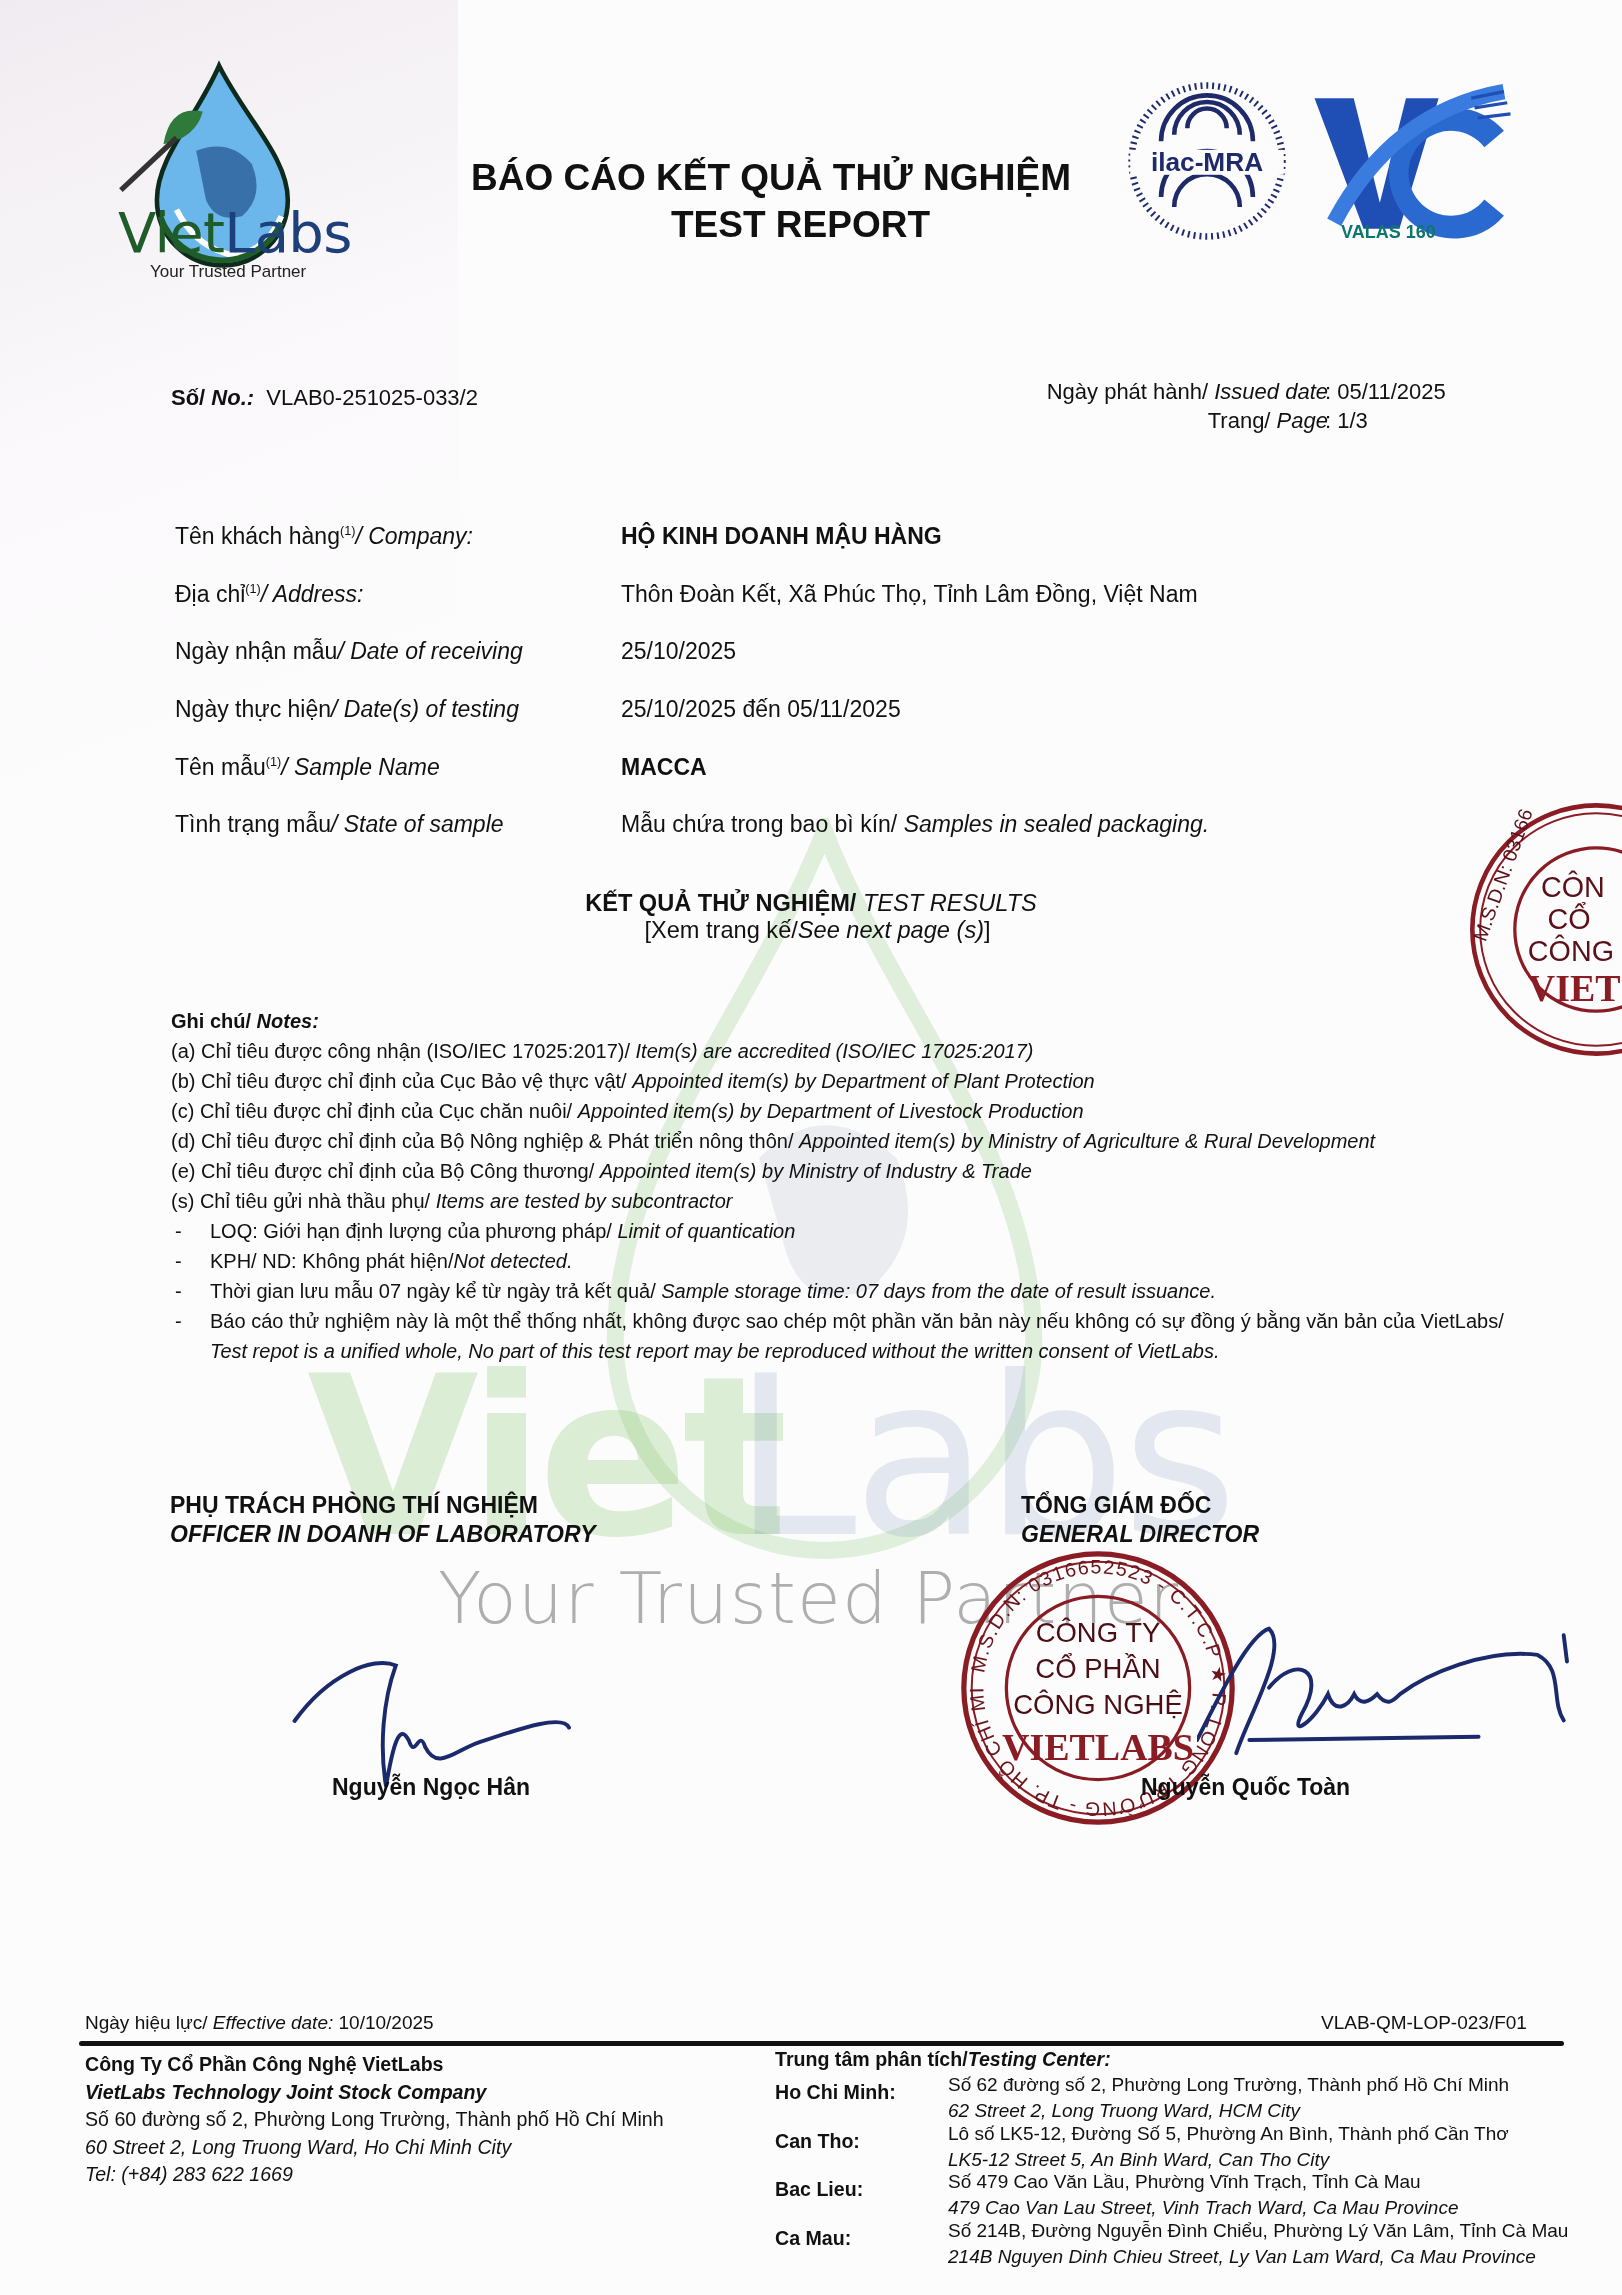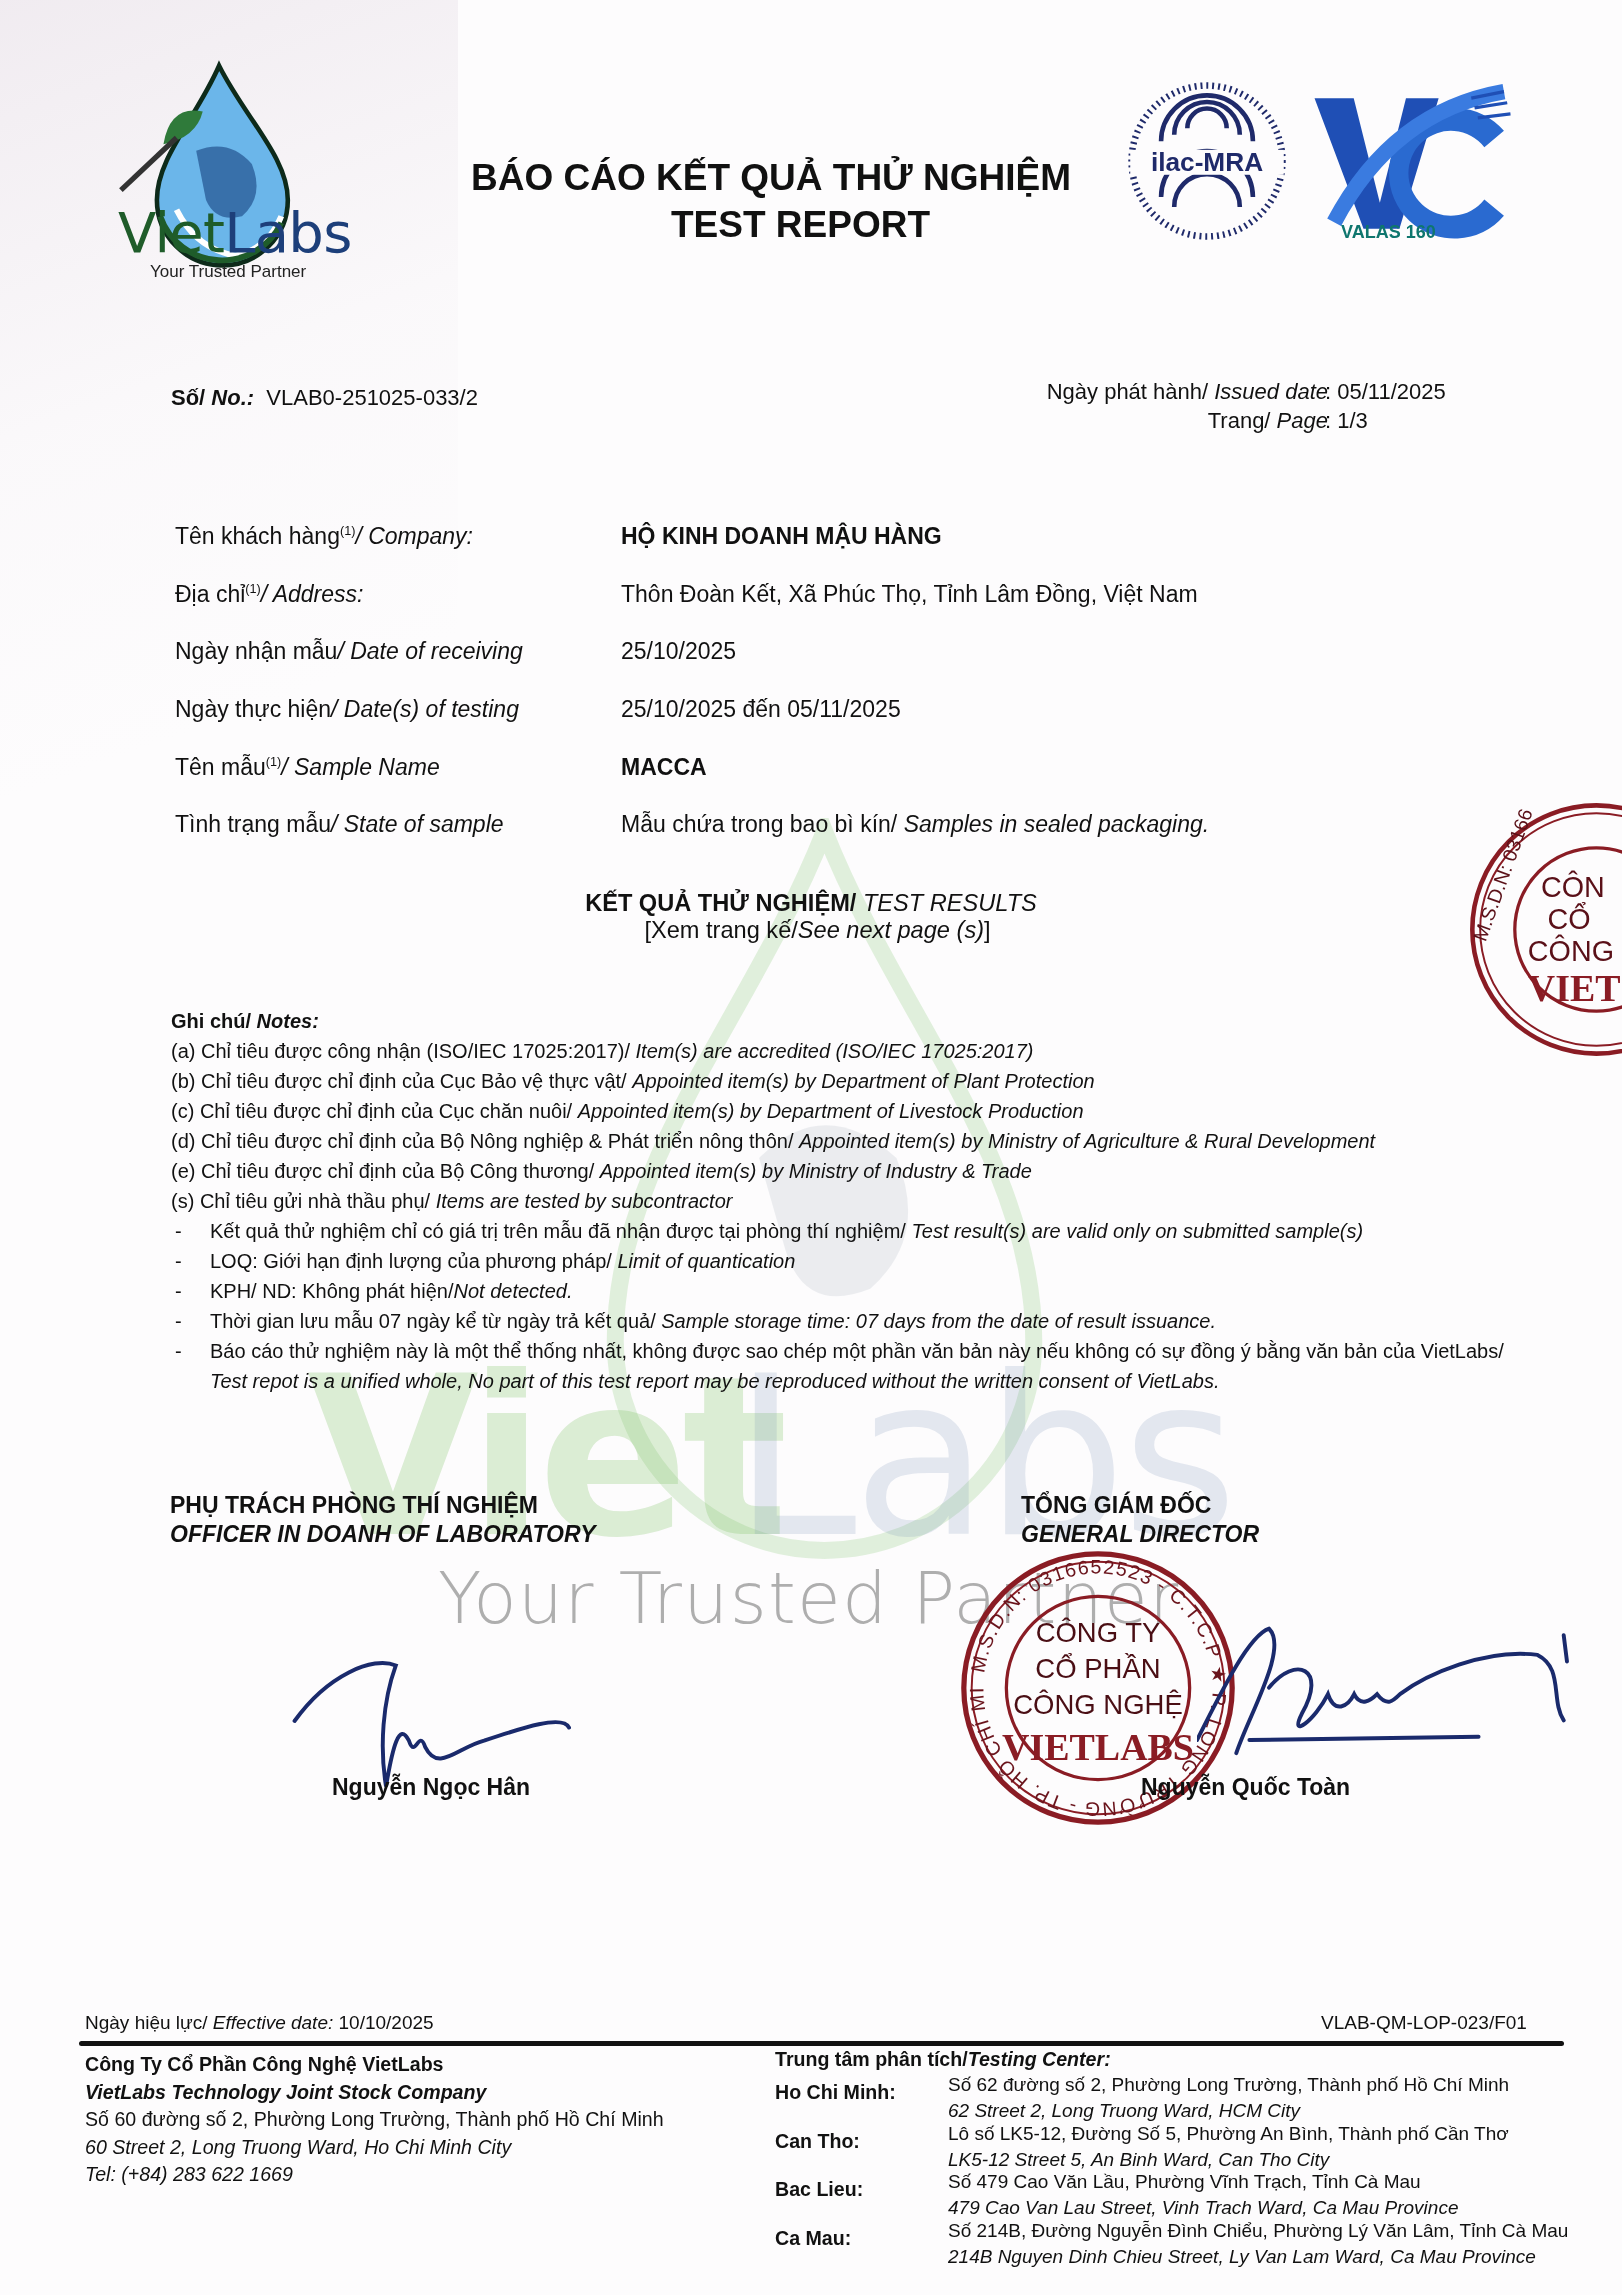--- a/index.html
+++ b/index.html
@@ -180,21 +180,20 @@
 <div class="abs results-sub"><span>[Xem trang kế/</span><span class="i">See next page (s)</span><span>]</span></div>
 
 <div class="abs notes">
   <div class="hdr"><span>Ghi chú/ </span><span class="i">Notes:</span></div>
   <div><span>(a) Chỉ tiêu được công nhận (ISO/IEC 17025:2017)/ </span><span class="i">Item(s) are accredited (ISO/IEC 17025:2017)</span></div>
   <div><span>(b) Chỉ tiêu được chỉ định của Cục Bảo vệ thực vật/ </span><span class="i">Appointed item(s) by Department of Plant Protection</span></div>
   <div><span>(c) Chỉ tiêu được chỉ định của Cục chăn nuôi/ </span><span class="i">Appointed item(s) by Department of Livestock Production</span></div>
   <div><span>(d) Chỉ tiêu được chỉ định của Bộ Nông nghiệp &amp; Phát triển nông thôn/ </span><span class="i">Appointed item(s) by Ministry of Agriculture &amp; Rural Development</span></div>
   <div><span>(e) Chỉ tiêu được chỉ định của Bộ Công thương/ </span><span class="i">Appointed item(s) by Ministry of Industry &amp; Trade</span></div>
   <div><span>(s) Chỉ tiêu gửi nhà thầu phụ/ </span><span class="i">Items are tested by subcontractor</span></div>
-  <div class="bul"><span>Kết quả thử nghiệm chỉ có giá trị trên mẫu đã nhận được tại phòng thí nghiệm/ </span><span class="i">Test result(s) are valid only on submitted sample(s)</span></div>
   <div class="bul"><span>LOQ: Giới hạn định lượng của phương pháp/ </span><span class="i">Limit of quantication</span></div>
   <div class="bul"><span>KPH/ ND: Không phát hiện/</span><span class="i">Not detected.</span></div>
   <div class="bul"><span>Thời gian lưu mẫu 07 ngày kể từ ngày trả kết quả/ </span><span class="i">Sample storage time: 07 days from the date of result issuance.</span></div>
   <div class="bul" style="width:1302px"><span>Báo cáo thử nghiệm này là một thể thống nhất, không được sao chép một phần văn bản này nếu không có sự đồng ý bằng văn bản của VietLabs/ </span><span class="i">Test repot is a unified whole, No part of this test report may be reproduced without the written consent of VietLabs.</span></div>
 </div>
 
 <svg class="abs stamp-edge" viewBox="0 0 300 420">
   <circle cx="215" cy="210" r="190" fill="none" stroke="#8a1c24" stroke-width="7"></circle>
   <circle cx="215" cy="210" r="178" fill="none" stroke="#8a1c24" stroke-width="3"></circle>
   <circle cx="215" cy="210" r="125" fill="none" stroke="#8a1c24" stroke-width="5"></circle>

